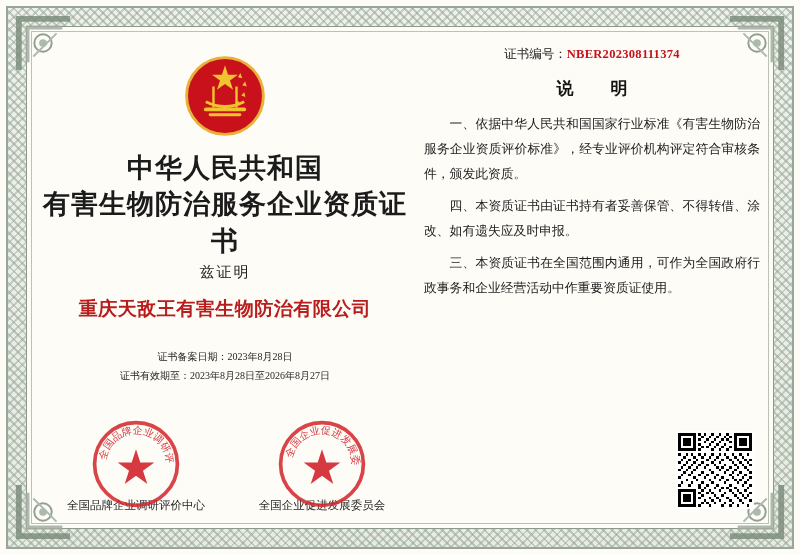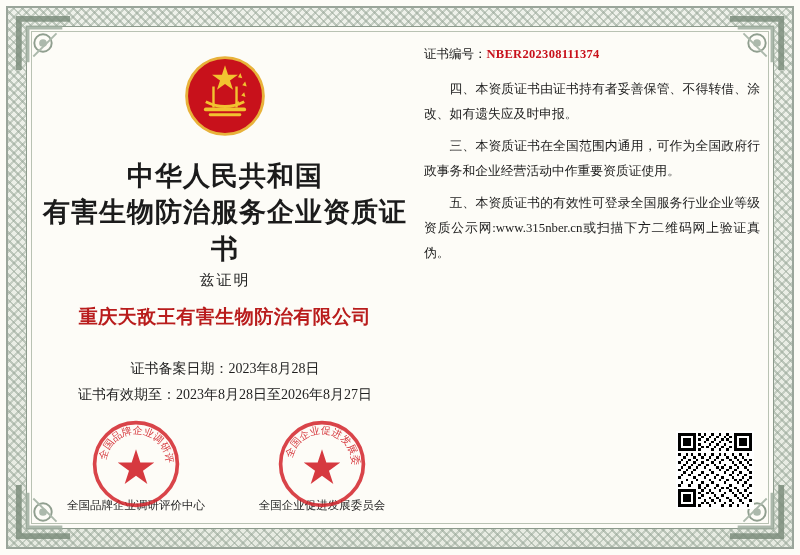--- a/index.html
+++ b/index.html
@@ -69,21 +69,21 @@
   }
   .emblem svg { display: block; width: 96px; height: 96px; }
 
   .title-main {
     font-family: "Liberation Serif", "DejaVu Serif", serif;
     font-weight: bold;
     font-size: 27px;
     color: #1b1b1b;
     letter-spacing: 1px;
     line-height: 1.35;
-    margin-top: 14px;
+    margin-top: 6px;
   }
   .title-sub {
     font-family: Liberation Sans, sans-serif;
     font-weight: bold;
     font-size: 27px;
     color: #1b1b1b;
     letter-spacing: 1px;
     line-height: 1.35;
   }
   .hereby {
@@ -105,21 +105,21 @@
     margin-top: 16px;
     font-size: 40px;
     font-weight: bold;
     color: #c8111b;
     letter-spacing: 4px;
     font-family: "Liberation Serif", "DejaVu Serif", serif;
     text-shadow: 0 1px 0 rgba(0,0,0,0.12);
   }
   .dates {
     margin-top: 26px;
-    font-size: 14px;
+    font-size: 10px;
     color: #1f1f1f;
     line-height: 1.85;
     font-family: "Liberation Serif", "DejaVu Serif", serif;
     text-align: center;
   }
   .dates .row { white-space: nowrap; }
 
   
   .seals {
     position: absolute;
@@ -138,21 +138,21 @@
   .seal-caption {
     font-size: 11.5px;
     color: #1f1f1f;
     margin-top: -12px;
     font-family: "Liberation Serif", "DejaVu Serif", serif;
     white-space: nowrap;
   }
 
   
   .cert-no {
-    text-align: left;
+    text-align: center;
     font-size: 12.5px;
     color: #1b1b1b;
     font-family: "Liberation Serif", "DejaVu Serif", serif;
     margin-bottom: 14px;
     white-space: nowrap;
   }
   .cert-no .value { color: #c8111b; font-weight: bold; letter-spacing: 0.3px; }
   .notice-title {
     text-align: center;
     font-size: 17px;
@@ -297,24 +297,25 @@
 
       </div>
     </div>
 
     <div class="right-pane">
 
       <div class="cert-no">
         <span>证书编号：</span><span class="value">NBER202308111374</span>
       </div>
 
-
+      <div class="notice-title">说　明</div>
+
+      <div class="notice-item">一、依据中华人民共和国国家行业标准《有害生物防治服务企业资质评价标准》，经专业评价机构评定符合审核条件，颁发此资质。</div>
       <div class="notice-item">四、本资质证书由证书持有者妥善保管、不得转借、涂改、如有遗失应及时申报。</div>
       <div class="notice-item">三、本资质证书在全国范围内通用，可作为全国政府行政事务和企业经营活动中作重要资质证使用。</div>
-      <div class="notice-item">五、本资质证书的有效性可登录全国服务行业企业等级资质公示网:www.315nber.cn或扫描下方二维码网上验证真伪。</div>
 
       <div class="qr">
         <svg viewBox="0 0 29 29" shape-rendering="crispEdges">
           <rect width="29" height="29" fill="#ffffff"></rect>
           <g fill="#000000">
             <rect x="0" y="0" width="7" height="1"></rect>
               <rect x="0" y="6" width="7" height="1"></rect>
             <rect x="0" y="0" width="1" height="7"></rect>
               <rect x="6" y="0" width="1" height="7"></rect>
             <rect x="2" y="2" width="3" height="3"></rect>

